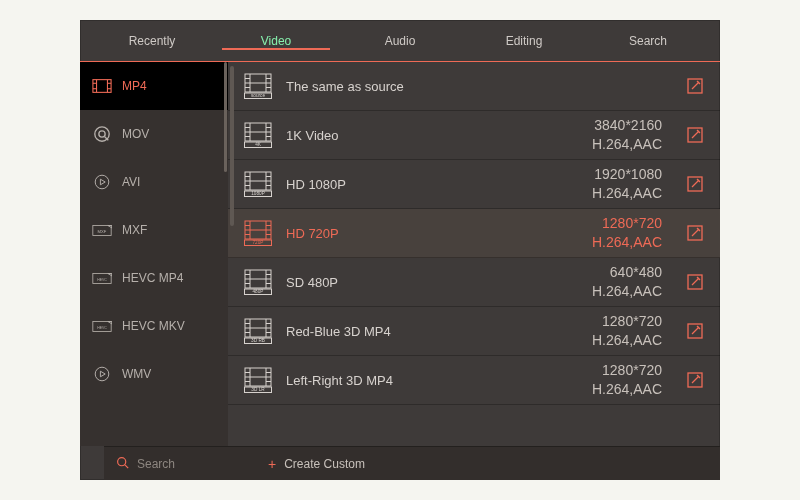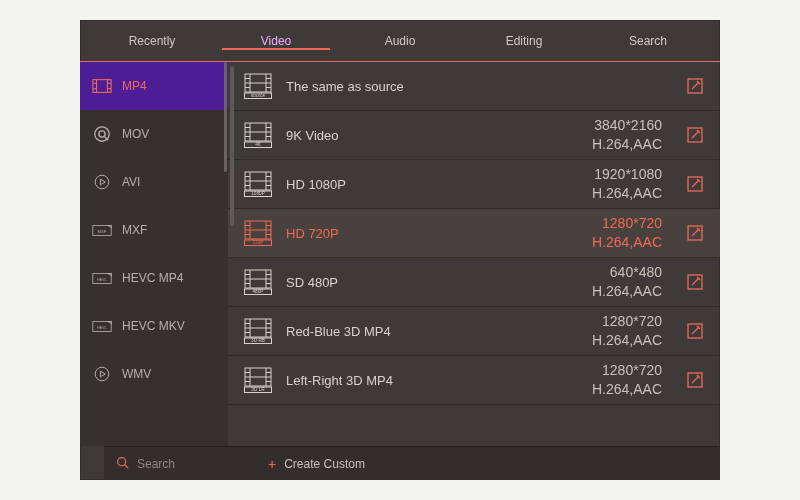--- a/index.html
+++ b/index.html
@@ -34,21 +34,21 @@
     flex: 1;
     display: flex;
     align-items: center;
     justify-content: center;
     font-size: 12px;
     color: #cfcac6;
     cursor: pointer;
     position: relative;
   }
   .tab.active {
-    color: #f0abfc;
+    color: #86efac;
   }
   .tab.active::after {
     content: "";
     position: absolute;
     bottom: -1px;
     left: 8px; right: 8px;
     height: 2px;
     background: #ee6a56;
   }
   
@@ -77,21 +77,21 @@
     align-items: center;
     height: 48px;
     padding: 0 12px;
     gap: 10px;
     font-size: 12px;
     color: #b6b0ab;
     cursor: pointer;
   }
   .side-item.active {
     color: #ee6a56;
-    background: #4c1d95;
+    background: #000000;
   }
   .side-item .ico {
     width: 20px;
     height: 16px;
     display: inline-flex;
     align-items: center;
     justify-content: center;
     flex-shrink: 0;
   }
   .side-item.active .ico svg { stroke: #ee6a56; }
@@ -329,21 +329,21 @@
               <line x1="22" y1="1" x2="22" y2="19"></line>
     <line x1="1" y1="10" x2="27" y2="10"></line>
     <line x1="1" y1="5.5" x2="6" y2="5.5"></line>
               <line x1="1" y1="14.5" x2="6" y2="14.5"></line>
     <line x1="22" y1="5.5" x2="27" y2="5.5"></line>
               <line x1="22" y1="14.5" x2="27" y2="14.5"></line>
     <rect x="0.5" y="20" width="27" height="5.5"></rect>
     <text x="14" y="24.3" font-size="4.7" text-anchor="middle" fill="#d7d2ce" stroke="none">4K</text>
   </svg>
           </span>
-          <span class="name">9K Video</span>
+          <span class="name">1K Video</span>
           <span class="meta">3840*2160<br>H.264,AAC</span>
           <span class="edit-btn">
             <svg viewBox="0 0 18 18" width="18" height="18" fill="none" stroke="#ee6a56" stroke-width="1.3">
     <rect x="2" y="2" width="14" height="14"></rect>
     <line x1="6" y1="12" x2="13" y2="5"></line>
     <polyline points="11,4 14,7"></polyline>
   </svg>
           </span>
         </div>
         <div class="row">

